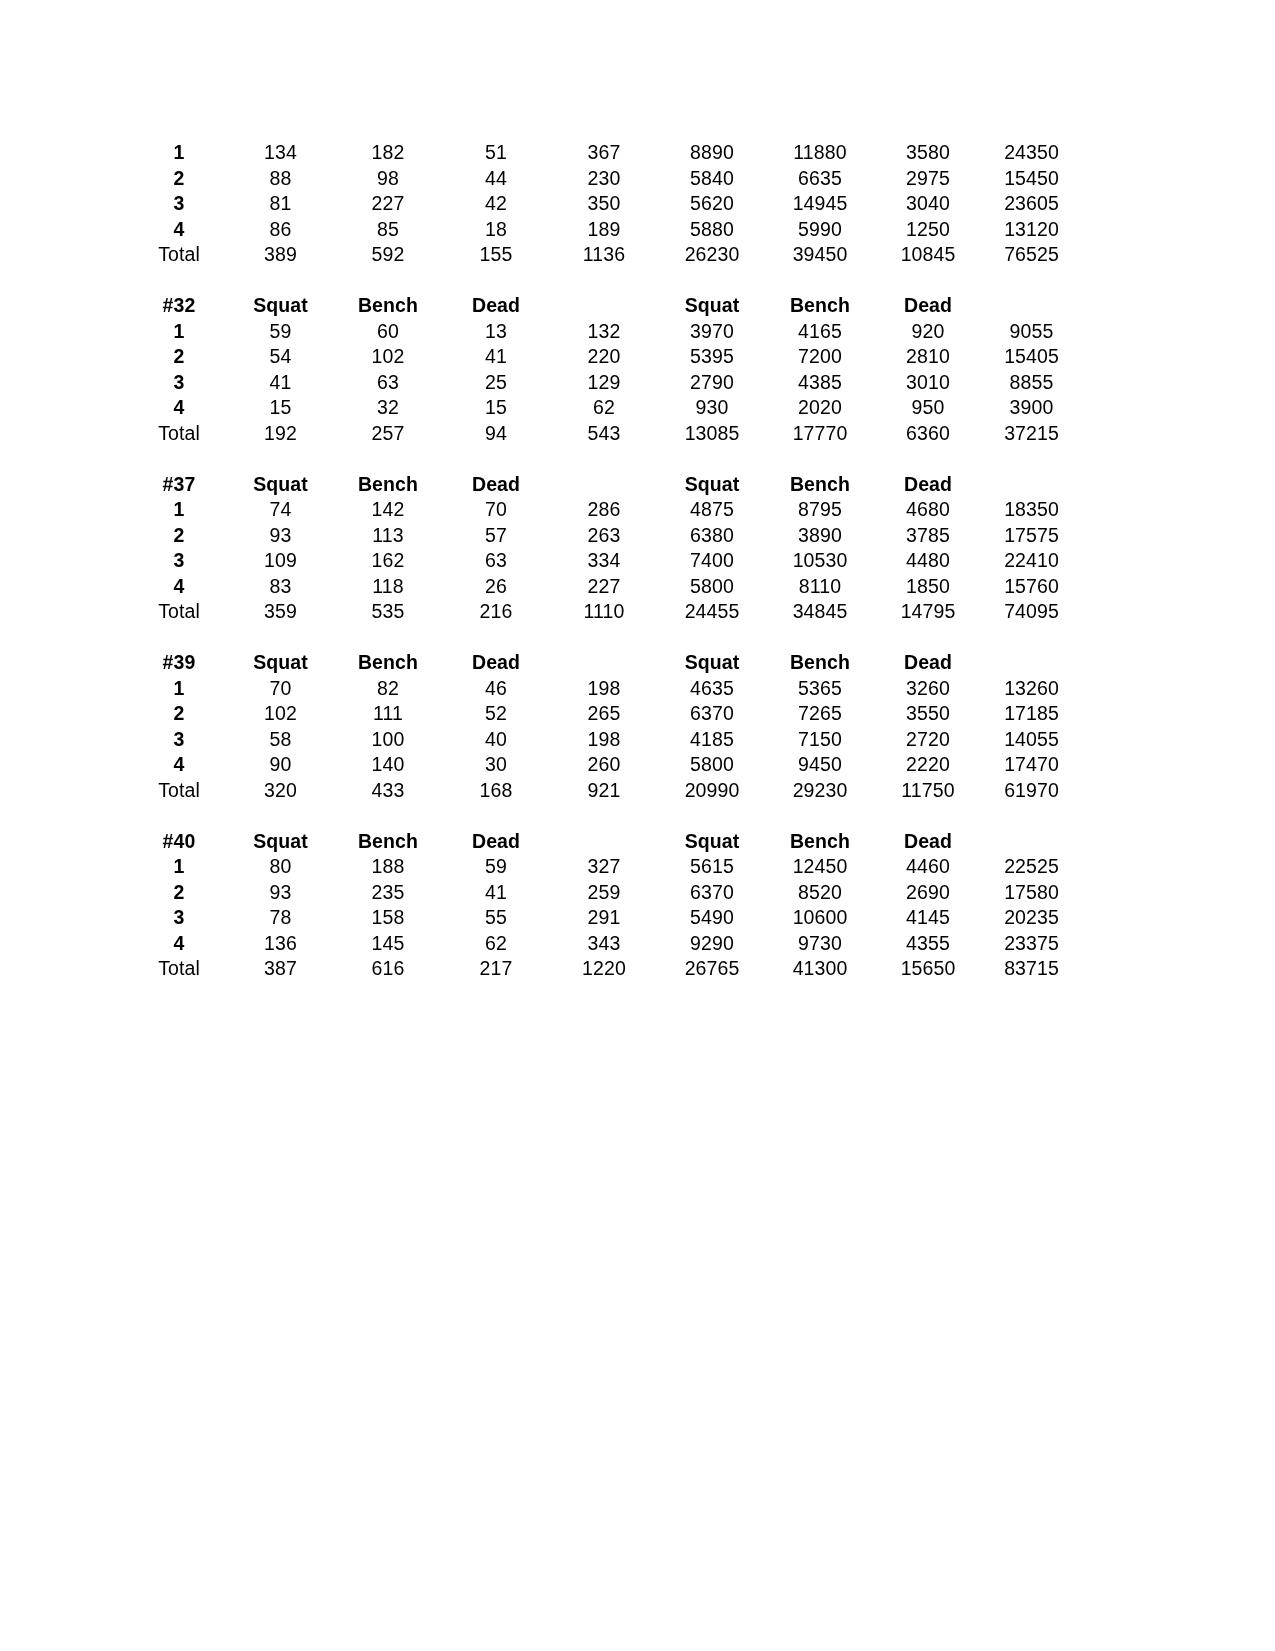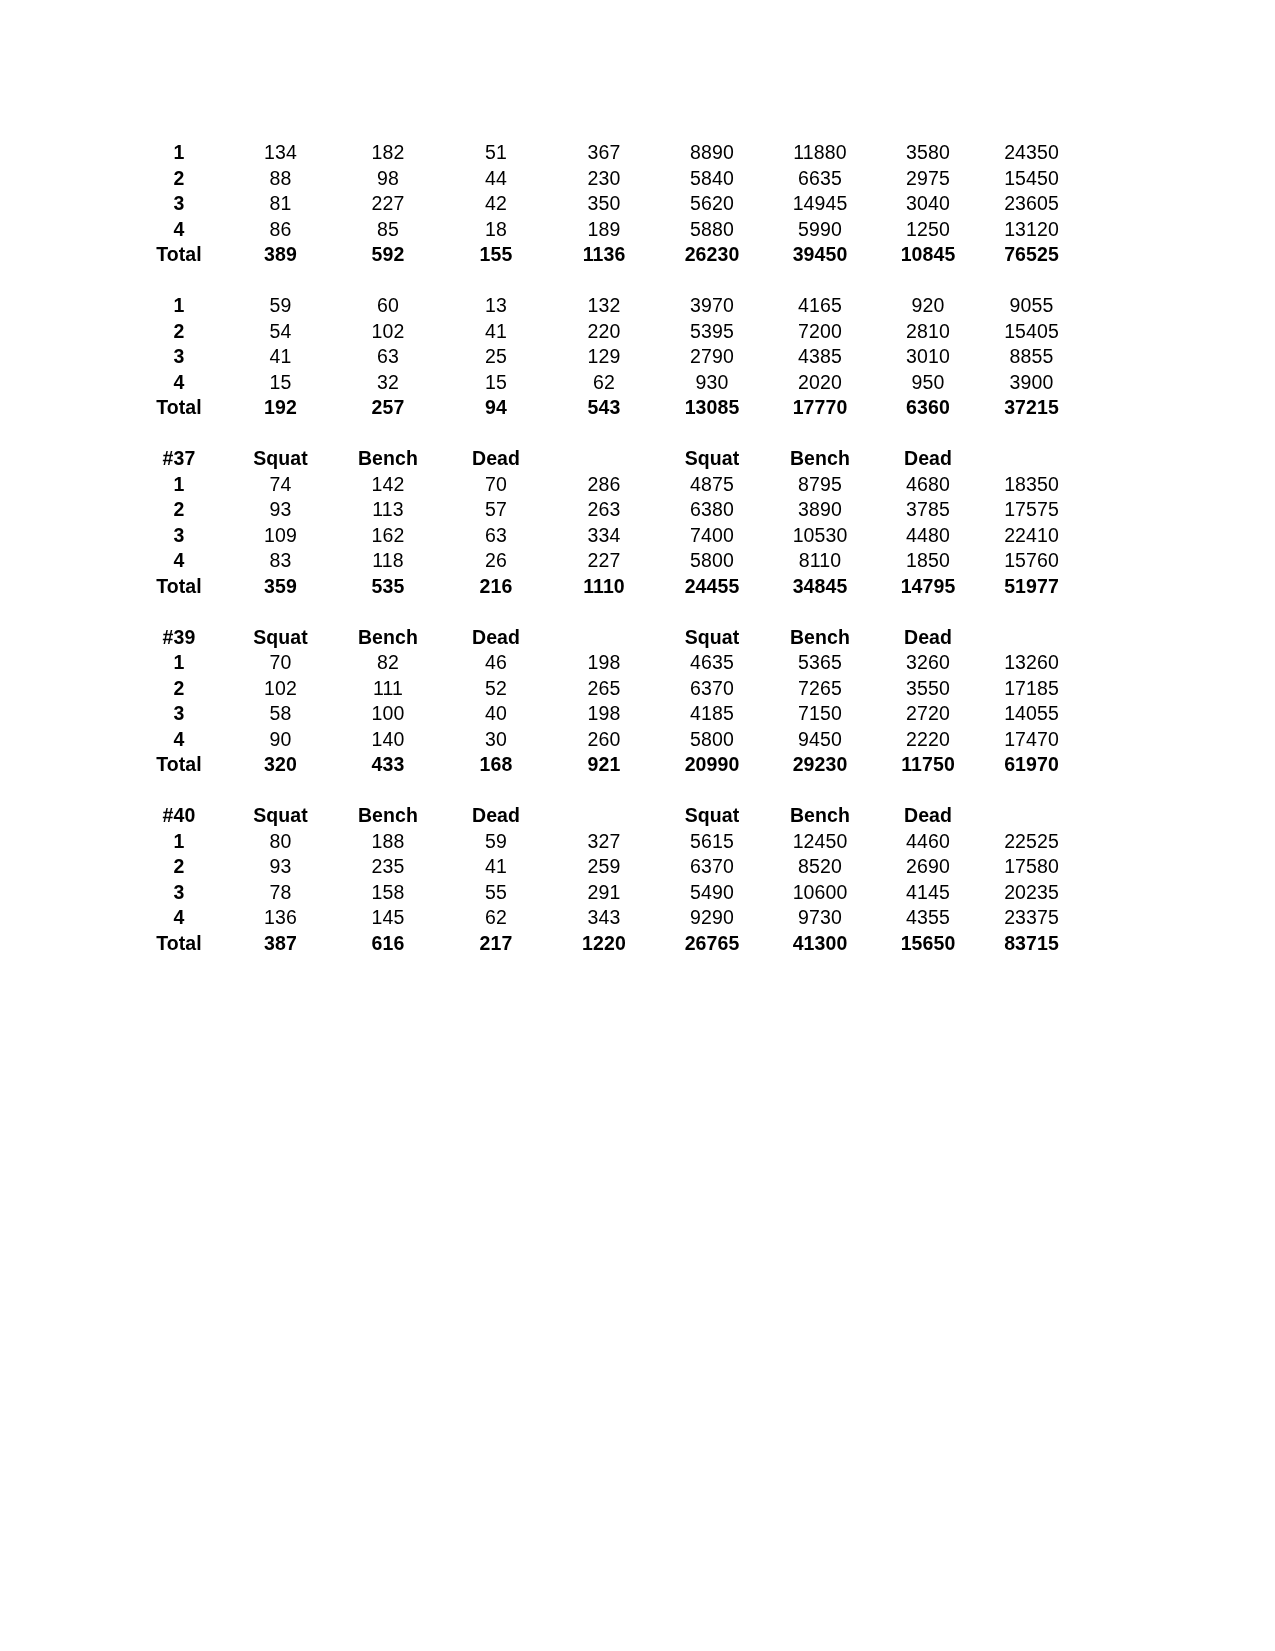--- a/index.html
+++ b/index.html
@@ -53,24 +53,24 @@
   }
   .sheet td.hdr {
     font-weight: bold;
   }
   .sheet tr.spacer td {
     height: 25.5px;
     font-size: 19.5px;
     line-height: 25.5px;
   }
   .sheet tr.total td {
-    font-weight: bold;
+    font-weight: normal;
   }
   .sheet tr.total td.lbl {
-    font-weight: bold;
+    font-weight: normal;
   }
 </style>
 </head>
 <body>
 
 <div class="page">
   <table class="sheet">
     <colgroup>
       <col class="c-label">
         <col class="c-a">
@@ -142,20 +142,31 @@
           <td>&nbsp;</td>
           <td>&nbsp;</td>
           <td>&nbsp;</td>
           <td>&nbsp;</td>
           <td>&nbsp;</td>
           <td>&nbsp;</td>
           <td>&nbsp;</td>
           <td>&nbsp;</td>
           <td>&nbsp;</td>
         </tr>
+        <tr class="header-row">
+          <td class="lbl">#32</td>
+          <td class="hdr">Squat</td>
+          <td class="hdr">Bench</td>
+          <td class="hdr">Dead</td>
+          <td class="hdr"></td>
+          <td class="hdr">Squat</td>
+          <td class="hdr">Bench</td>
+          <td class="hdr">Dead</td>
+          <td class="hdr"></td>
+        </tr>
         <tr class="data">
           <td class="lbl">1</td>
           <td>59</td>
           <td>60</td>
           <td>13</td>
           <td>132</td>
           <td>3970</td>
           <td>4165</td>
           <td>920</td>
           <td>9055</td>
@@ -272,21 +283,21 @@
         </tr>
         <tr class="total">
           <td class="lbl">Total</td>
           <td>359</td>
           <td>535</td>
           <td>216</td>
           <td>1110</td>
           <td>24455</td>
           <td>34845</td>
           <td>14795</td>
-          <td>51977</td>
+          <td>74095</td>
         </tr>
         <tr class="spacer">
           <td>&nbsp;</td>
           <td>&nbsp;</td>
           <td>&nbsp;</td>
           <td>&nbsp;</td>
           <td>&nbsp;</td>
           <td>&nbsp;</td>
           <td>&nbsp;</td>
           <td>&nbsp;</td>

